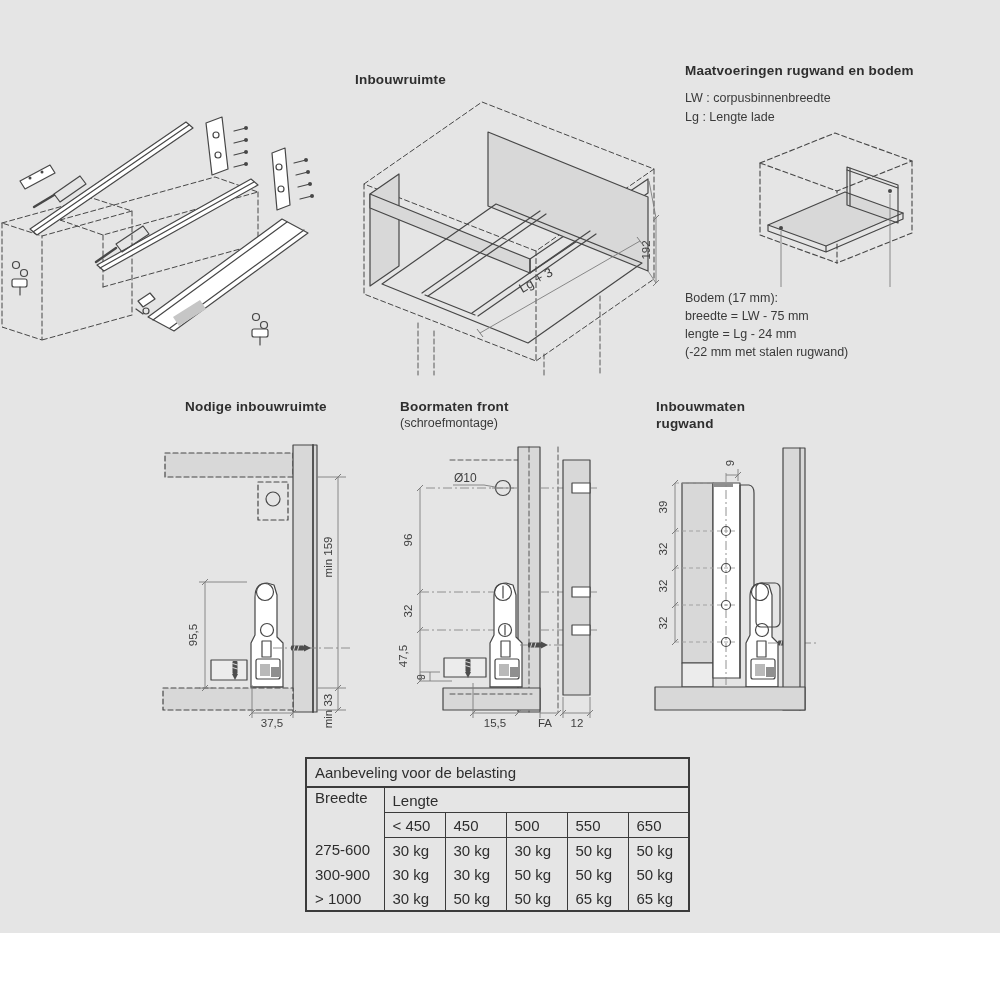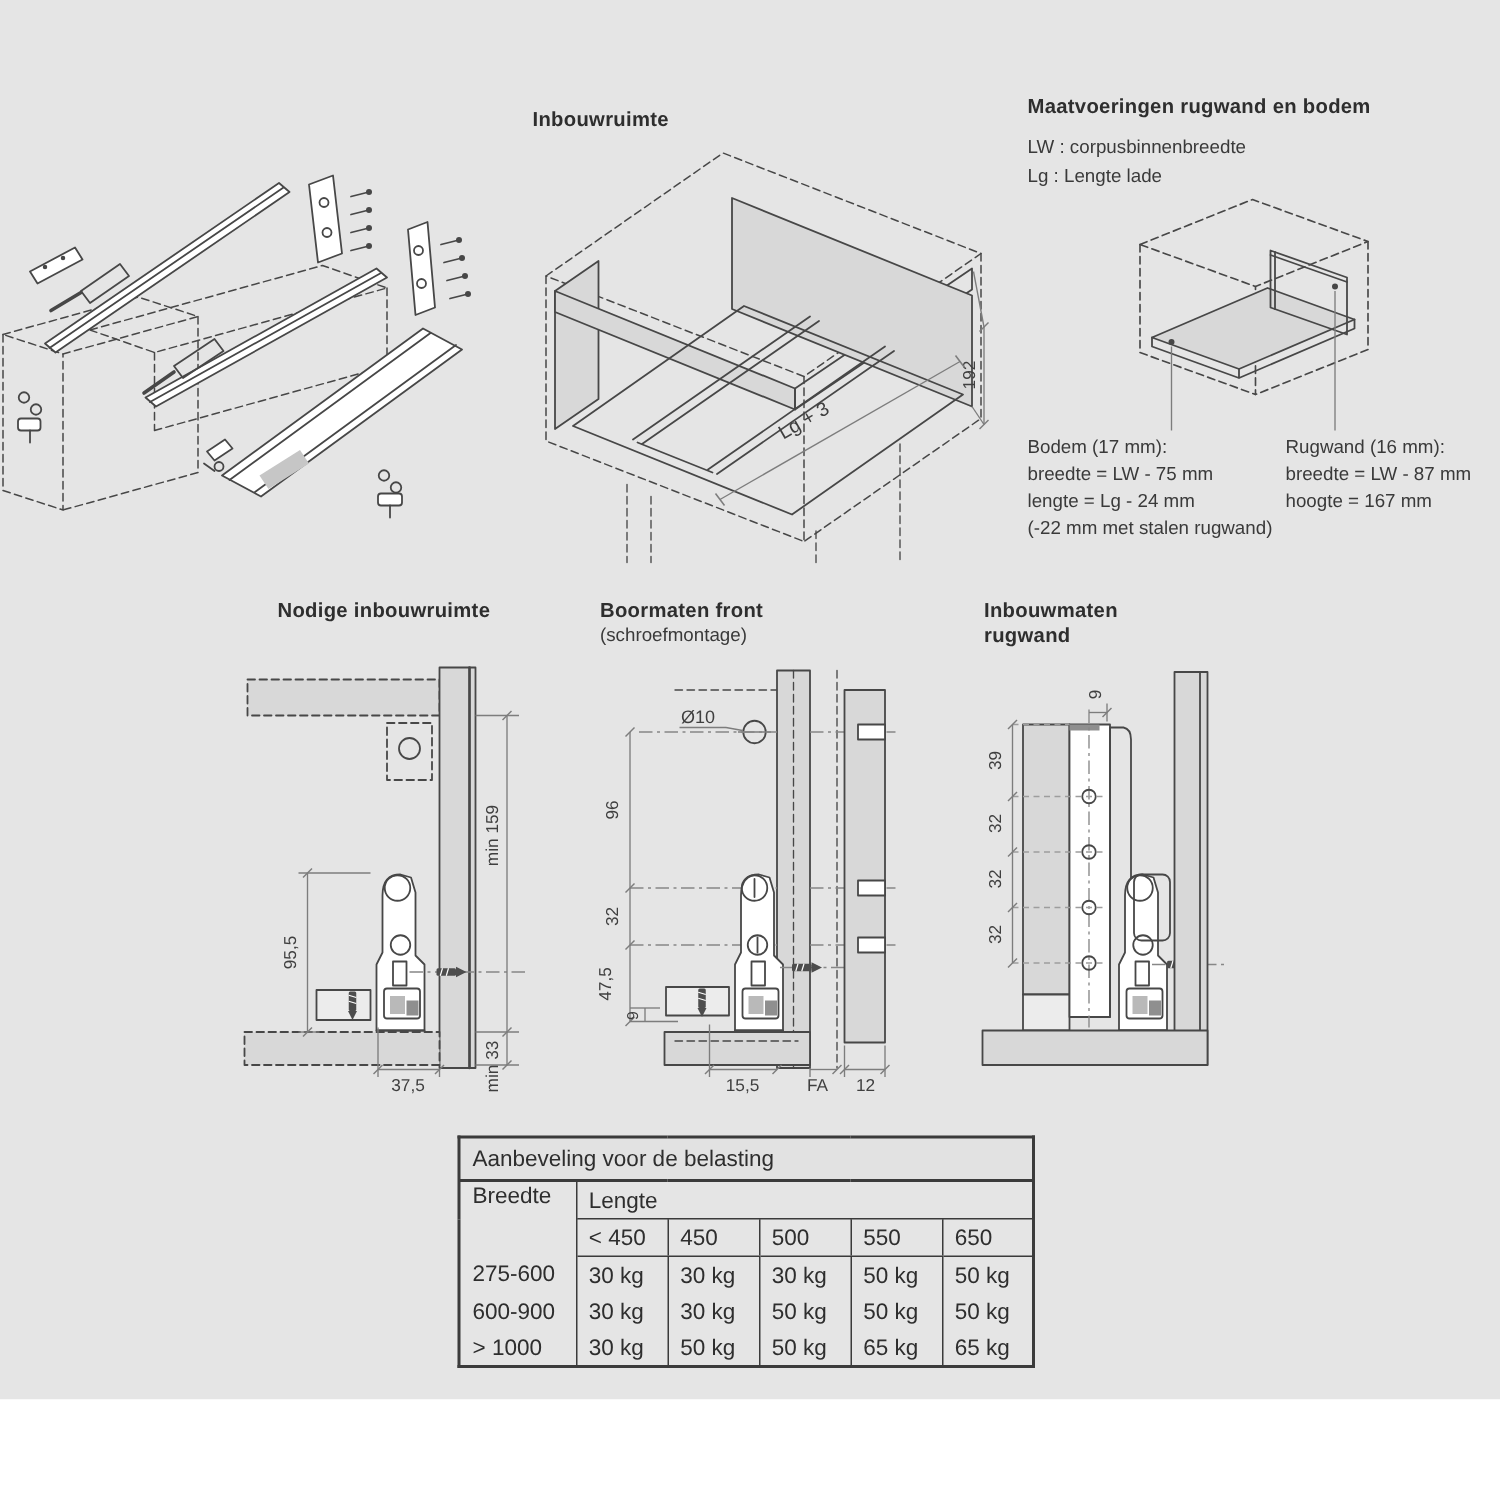--- a/index.html
+++ b/index.html
@@ -188,25 +188,20 @@
       <line class="dim" x1="150" y1="69" x2="150" y2="162"></line>
     </g>
   </svg>
 
   <div class="txtblock" style="left:685px;top:289px">
     <div>Bodem (17 mm):</div>
     <div>breedte = LW - 75 mm</div>
     <div>lengte = Lg - 24 mm</div>
     <div>(-22 mm met stalen rugwand)</div>
   </div>
-  <div class="txtblock" style="left:857px;top:289px">
-    <div>Rugwand (16 mm):</div>
-    <div>breedte = LW - 87 mm</div>
-    <div>hoogte = 167 mm</div>
-  </div>
 
   <div class="sec-title" style="left:185px;top:399px">Nodige inbouwruimte</div>
 
   <svg class="abs" style="left:155px;top:435px" width="210" height="310" viewBox="0 0 210 310">
     <rect class="s g1 dsh" x="10" y="18" width="128" height="24"></rect>
     <rect class="s g1" x="138" y="10" width="24" height="267"></rect>
     <line class="s" x1="158" y1="10" x2="158" y2="277" style="stroke-width:1.8"></line>
     <g>
       <rect class="s dsh" x="103" y="47" width="30" height="38"></rect>
       <circle class="s" fill="#fff" cx="118" cy="64" r="7"></circle>
@@ -464,21 +459,21 @@
       </tr>
       <tr class="datarow">
         <td>275-600</td>
         <td>30 kg</td>
         <td>30 kg</td>
         <td>30 kg</td>
         <td>50 kg</td>
         <td>50 kg</td>
       </tr>
       <tr class="datarow">
-        <td>600-900</td>
+        <td>300-900</td>
         <td>30 kg</td>
         <td>30 kg</td>
         <td>50 kg</td>
         <td>50 kg</td>
         <td>50 kg</td>
       </tr>
       <tr class="datarow">
         <td>&gt; 1000</td>
         <td>30 kg</td>
         <td>50 kg</td>

